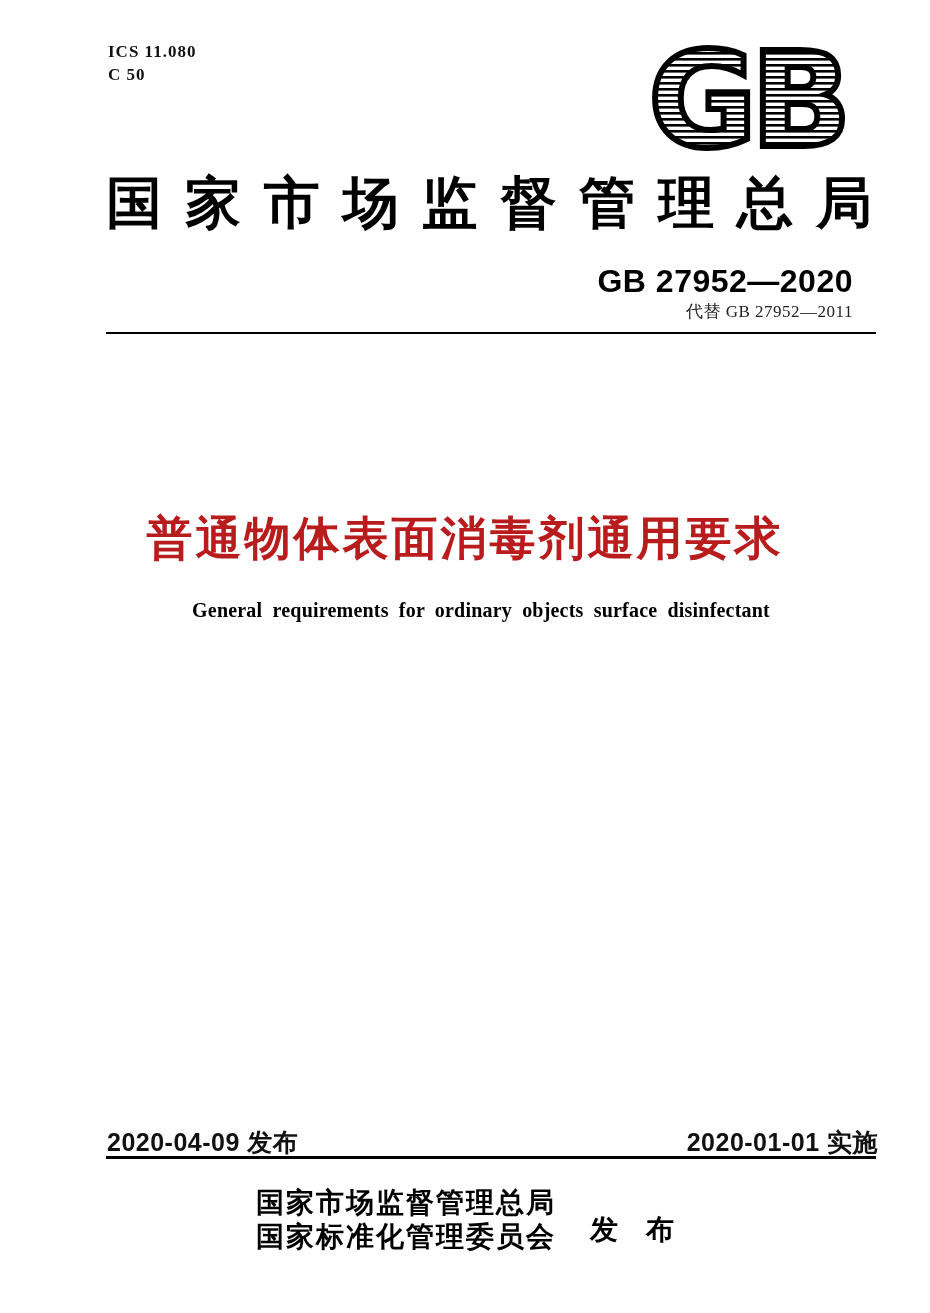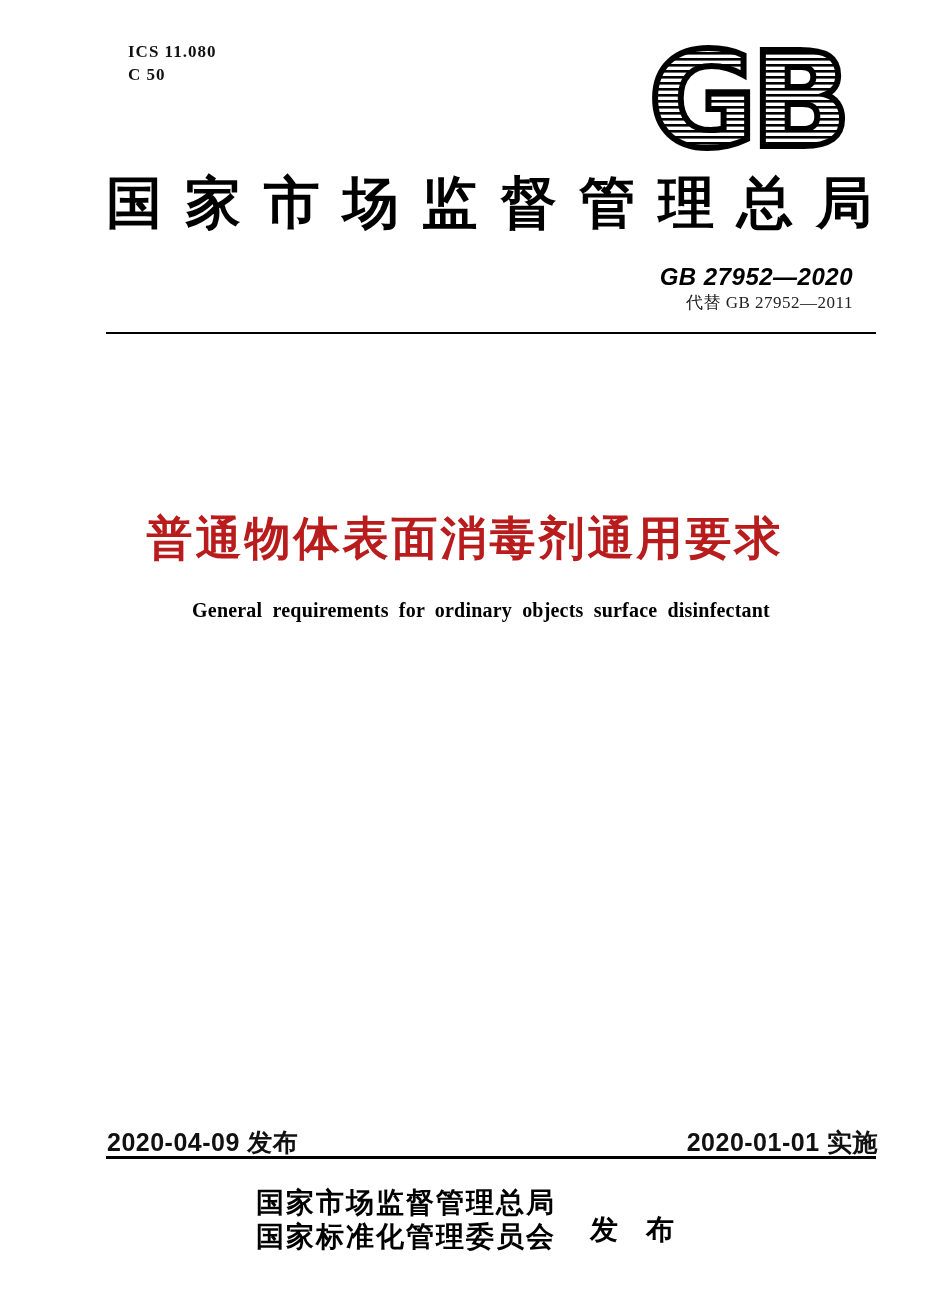--- a/index.html
+++ b/index.html
@@ -20,21 +20,20 @@
   .ics-block {
     position: absolute;
     left: 108px;
     top: 40px;
     font-family: "Liberation Serif", serif;
     font-weight: bold;
     font-size: 17px;
     line-height: 23px;
     letter-spacing: 1px;
     color: #111;
-    margin-left: 20px;
   }
 
   
   .gb-logo {
     position: absolute;
     left: 638px;
     top: 45px;
     width: 218px;
     height: 108px;
   }
@@ -59,25 +58,24 @@
   
   .std-number-block {
     position: absolute;
     right: 77px;
     top: 263px;
     text-align: right;
   }
   .std-number {
     font-family: "Liberation Sans", sans-serif;
     font-weight: bold;
-    font-size: 24px;
-    letter-spacing: 0.5px;
-    color: #000;
-    white-space: nowrap;
-    font-style: italic;
+    font-size: 32px;
+    letter-spacing: 0.5px;
+    color: #000;
+    white-space: nowrap;
   }
   .std-replaces {
     margin-top: 0;
     font-family: "Liberation Serif", serif;
     font-size: 17px;
     letter-spacing: 0.5px;
     color: #222;
     white-space: nowrap;
   }
 

